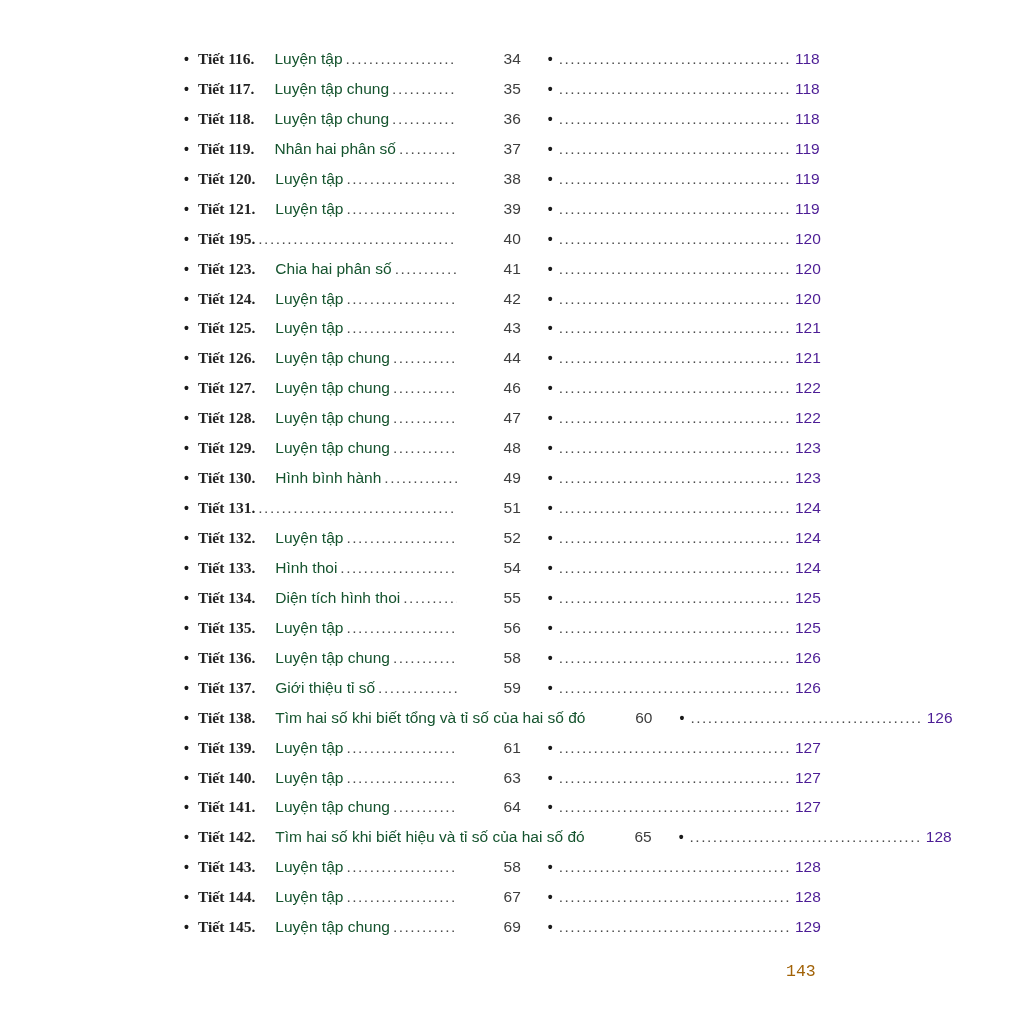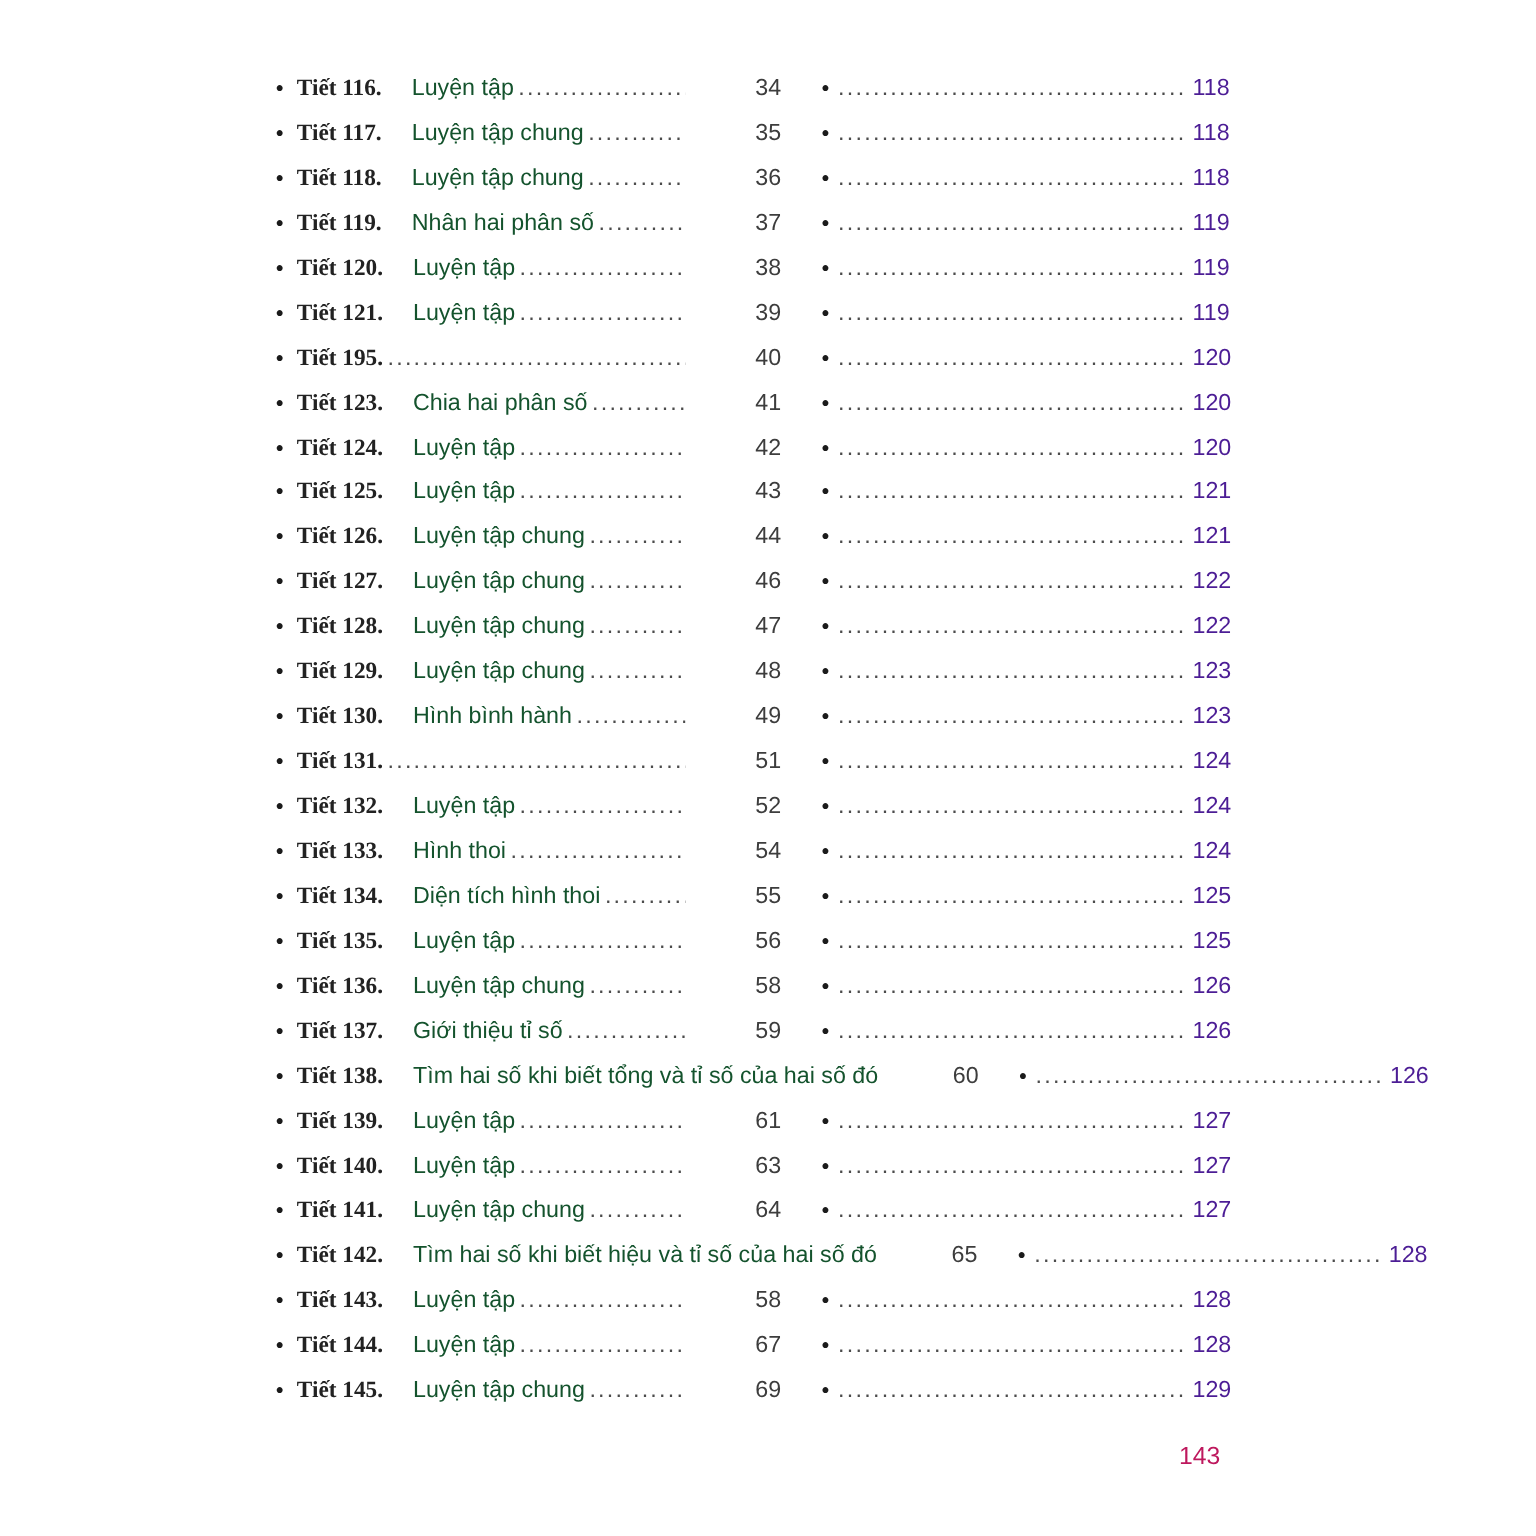--- a/index.html
+++ b/index.html
@@ -83,21 +83,22 @@
     flex: 0 0 auto;
     min-width: 26px;
     text-align: left;
     color: #4c1d95;
   }
   .footer-page {
     position: absolute;
     left: 786px;
     top: 962px;
     font-size: 16.5px;
-    color: #be185d;
+    color: #a16207;
+    font-family: Liberation Mono, monospace;
   }
 </style>
 </head>
 <body>
 
 <div class="page">
   <div class="toc-list">
   <div class="toc-row">
     <span class="bullet">•</span>
     <span class="label">Tiết 116.</span>

